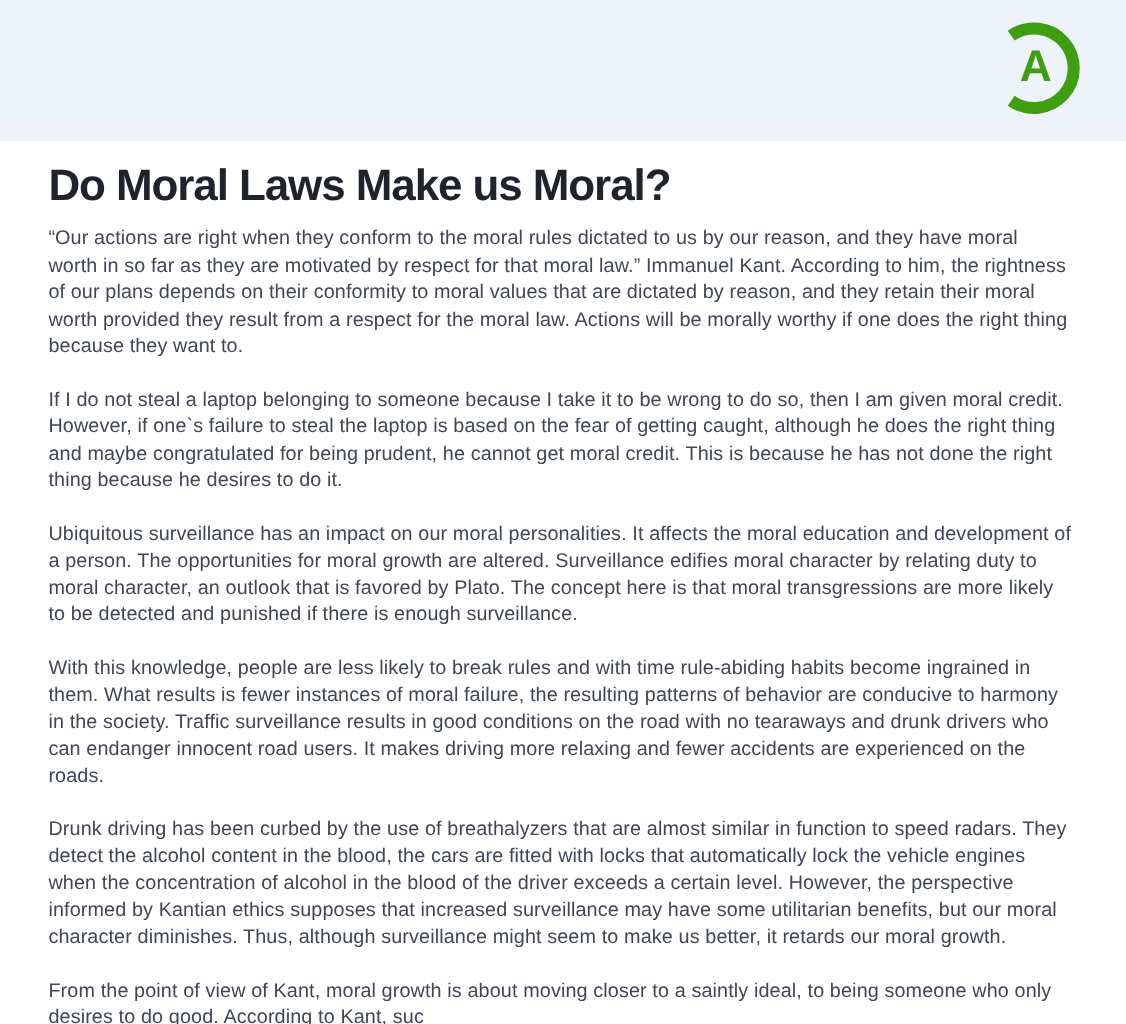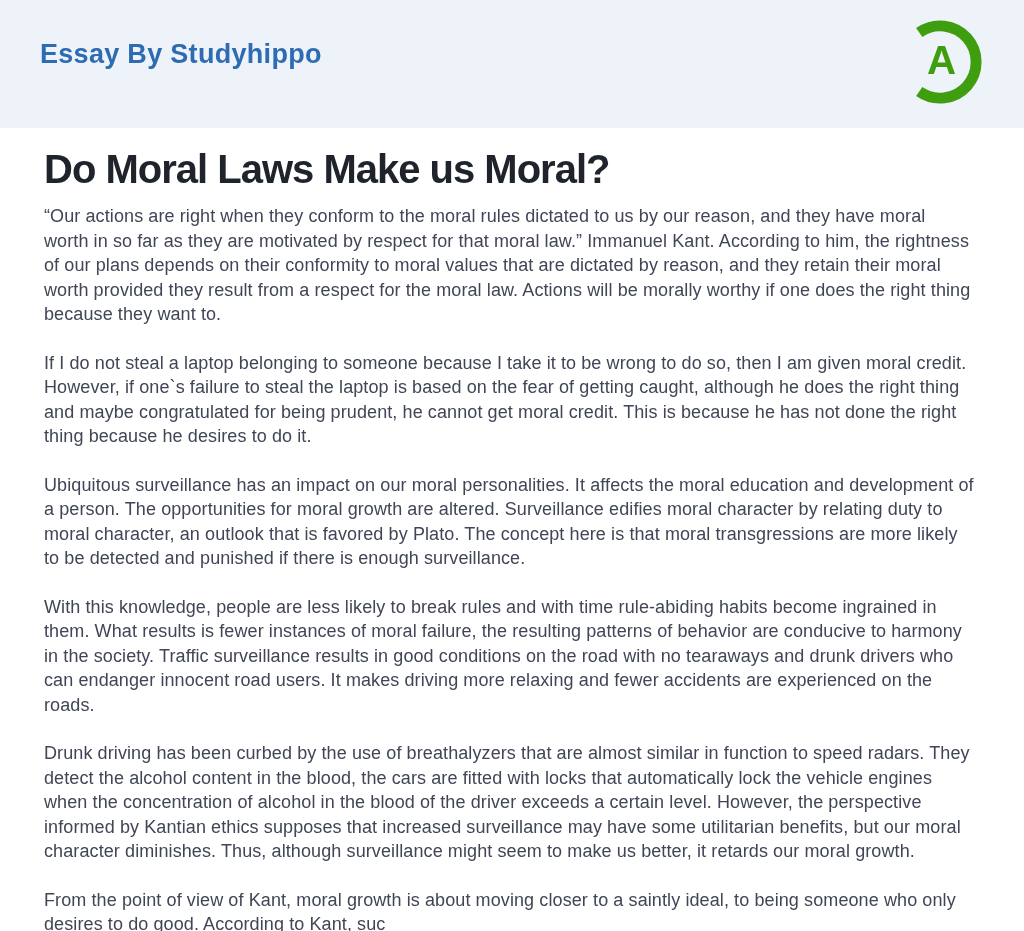--- a/index.html
+++ b/index.html
@@ -75,21 +75,20 @@
     line-height: 24.5px;
     letter-spacing: 0.1px;
     color: var(--body_text, #404656);
   }
 </style>
 </head>
 <body>
 
 <header class="site-header">
   <div class="header-text">
-    <div class="site-title">Essay By Studyhippo</div>
   </div>
   <div class="logo">
     <svg viewBox="0 0 100 100" aria-hidden="true">
       <path class="logo-arc" d="M 25.3 14.8 A 43 43 0 1 1 25.3 85.2"></path>
       <text class="logo-letter" x="52" y="64" text-anchor="middle">A</text>
     </svg>
   </div>
 </header>
 
 <main class="article">

